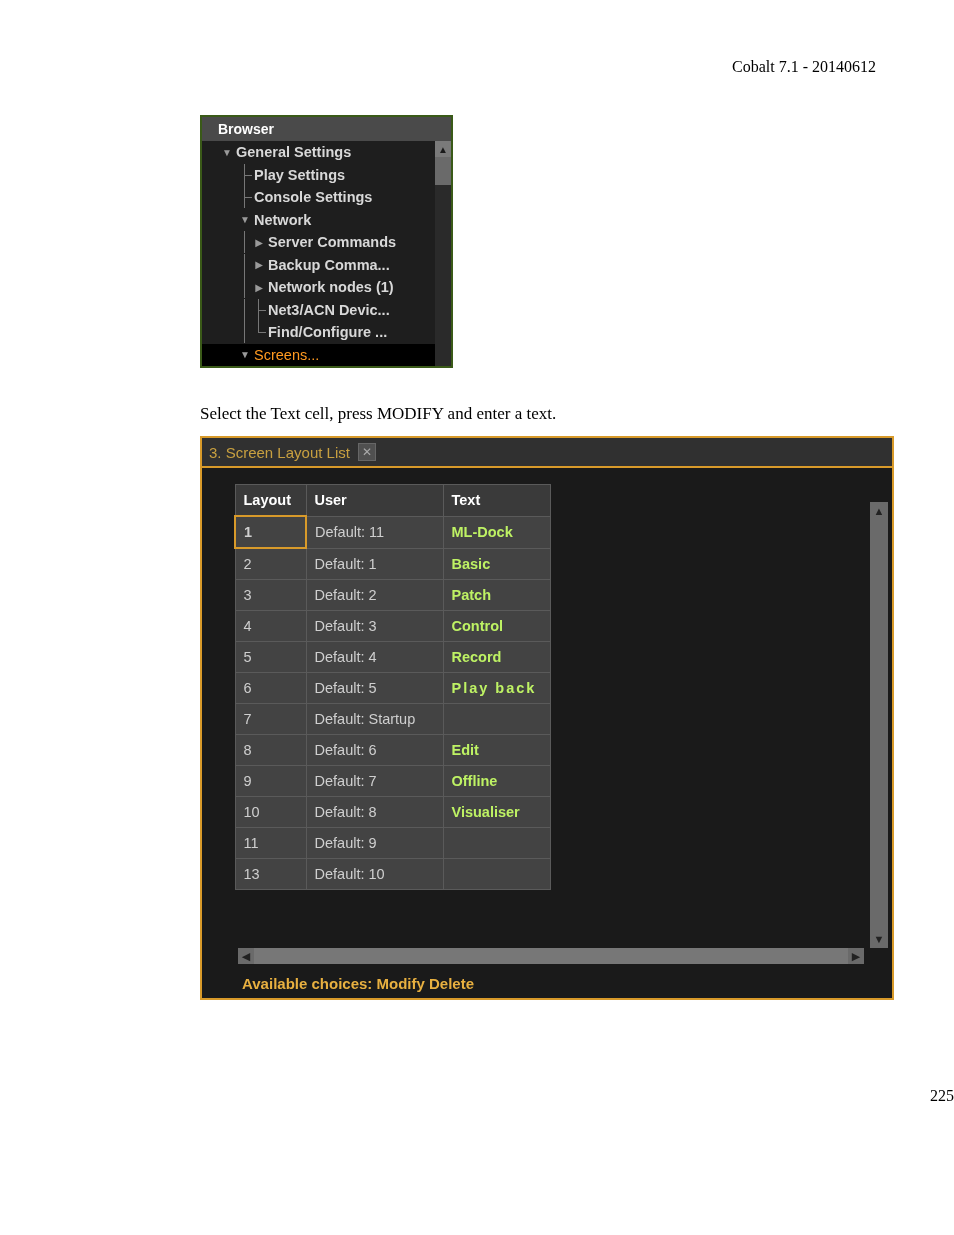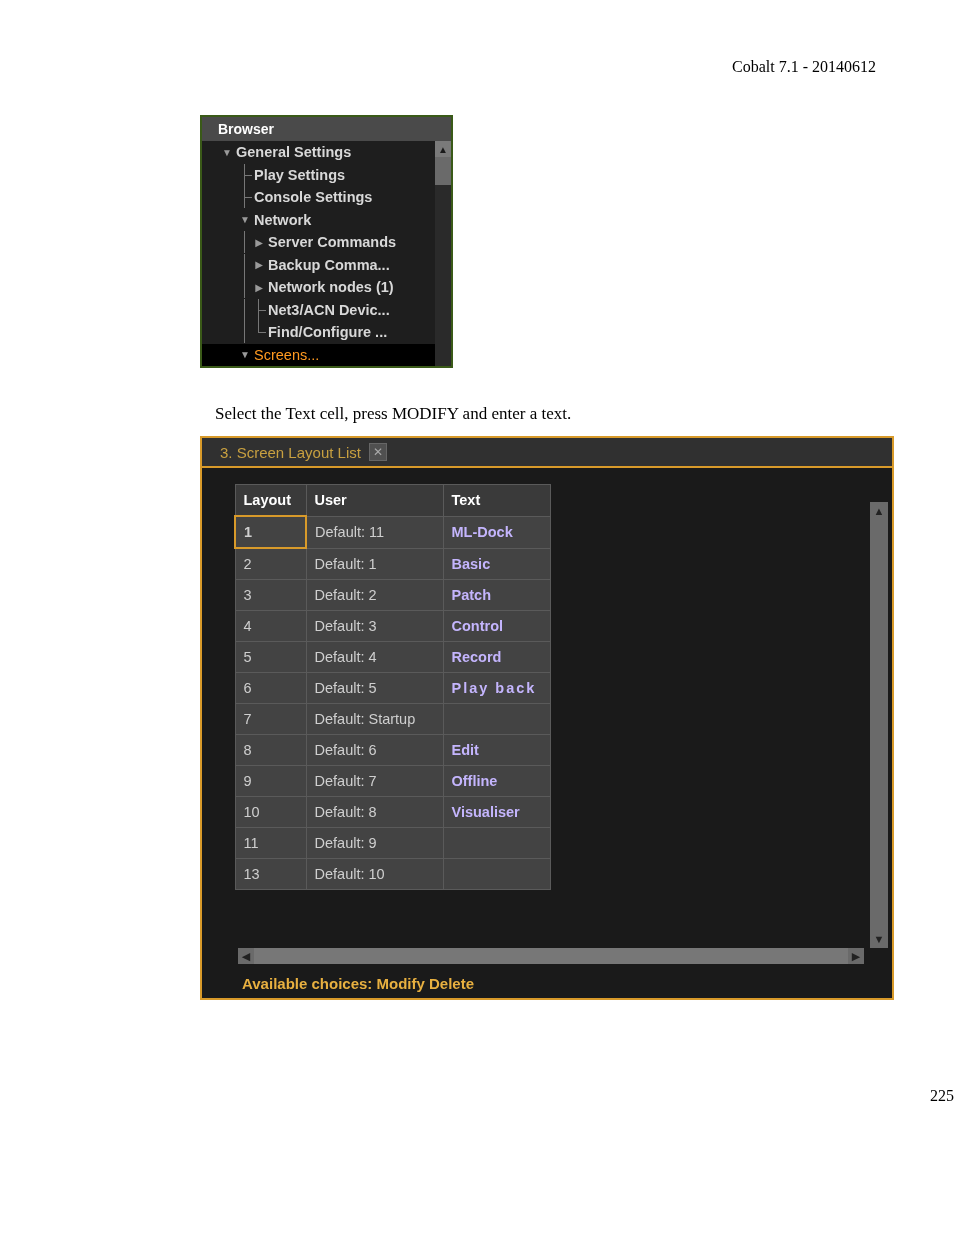--- a/index.html
+++ b/index.html
@@ -18,21 +18,21 @@
   .doc-header {
     position: absolute;
     top: 58px;
     right: 78px;
     font-family: "Times New Roman", serif;
     font-size: 16px;
     color: #000;
   }
   .body-text {
     position: absolute;
-    left: 215px;
+    left: 200px;
     font-family: "Times New Roman", serif;
     font-size: 17px;
     color: #000;
   }
   .page-num {
     position: absolute;
     bottom: 130px;
     width: 100%;
     text-align: right;
     font-family: "Times New Roman", serif;
@@ -149,21 +149,21 @@
     background: #1a1a1a;
     border: 2px solid #d89a2a;
     box-sizing: border-box;
     font-family: "Segoe UI", Tahoma, sans-serif;
   }
   .layout-titlebar {
     height: 28px;
     background: #303030;
     border-bottom: 2px solid #d89a2a;
     display:flex; align-items:center;
-    padding-left:18px;
+    padding-left:7px;
     color:#c8a040;
     font-size:15px;
   }
   .layout-titlebar .close {
     width:16px; height:16px; margin-left:8px;
     background:#505050;
     display:flex; align-items:center; justify-content:center;
     color:#aaa; font-size:12px;
     border:1px solid #666;
   }
@@ -192,21 +192,21 @@
     color: #cfcfcf;
   }
   .grid th {
     background: #3a3a3a;
     color: #fff;
     font-weight: bold;
   }
   .grid .col-layout { width: 54px; }
   .grid .col-user { width: 120px; }
   .grid .col-text { width: 90px; }
-  .grid td.textcell { color:#c4b5fd; font-weight:bold; }
+  .grid td.textcell { color:#bef264; font-weight:bold; }
   .grid td.textcell.wide { letter-spacing: 2px; }
   .grid tr.sel td.layoutcell {
     border: 2px solid #d89a2a;
     font-weight: bold;
   }
   .grid td.layoutcell { text-align:left; }
 
   .vscroll {
     position:absolute; right:4px; top:36px; bottom:36px; width:18px;
     background:#3a3a3a;

